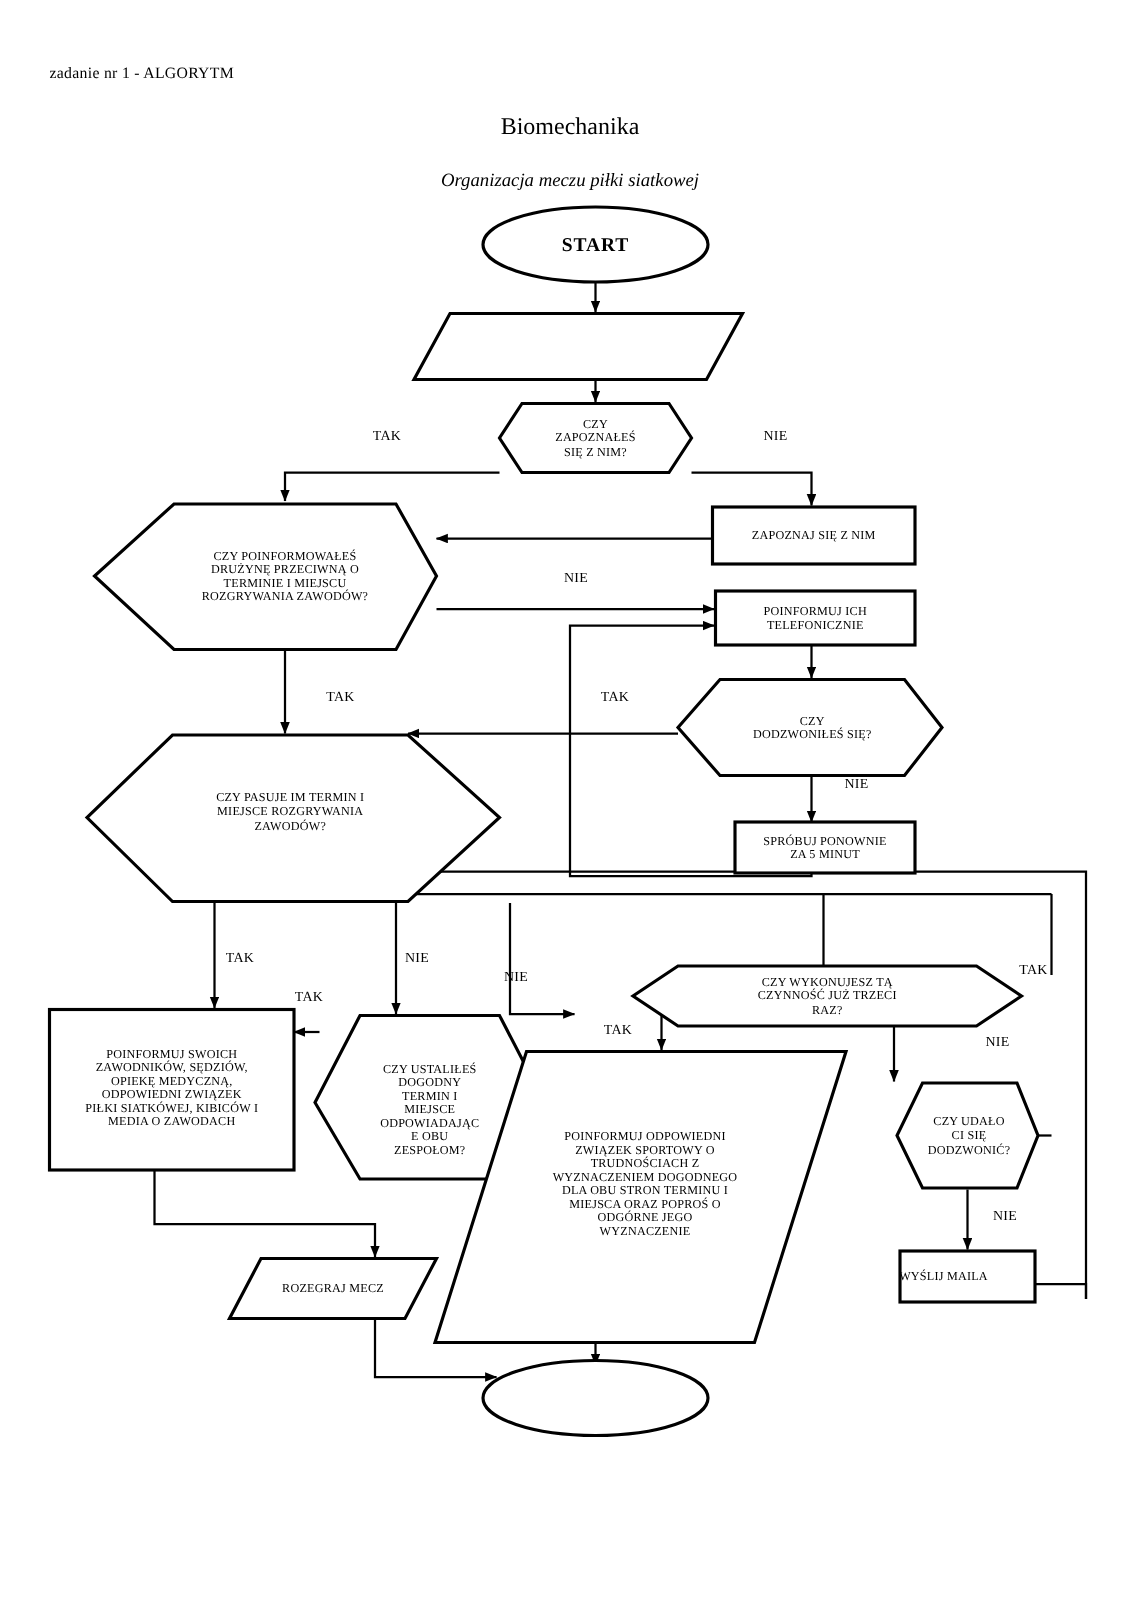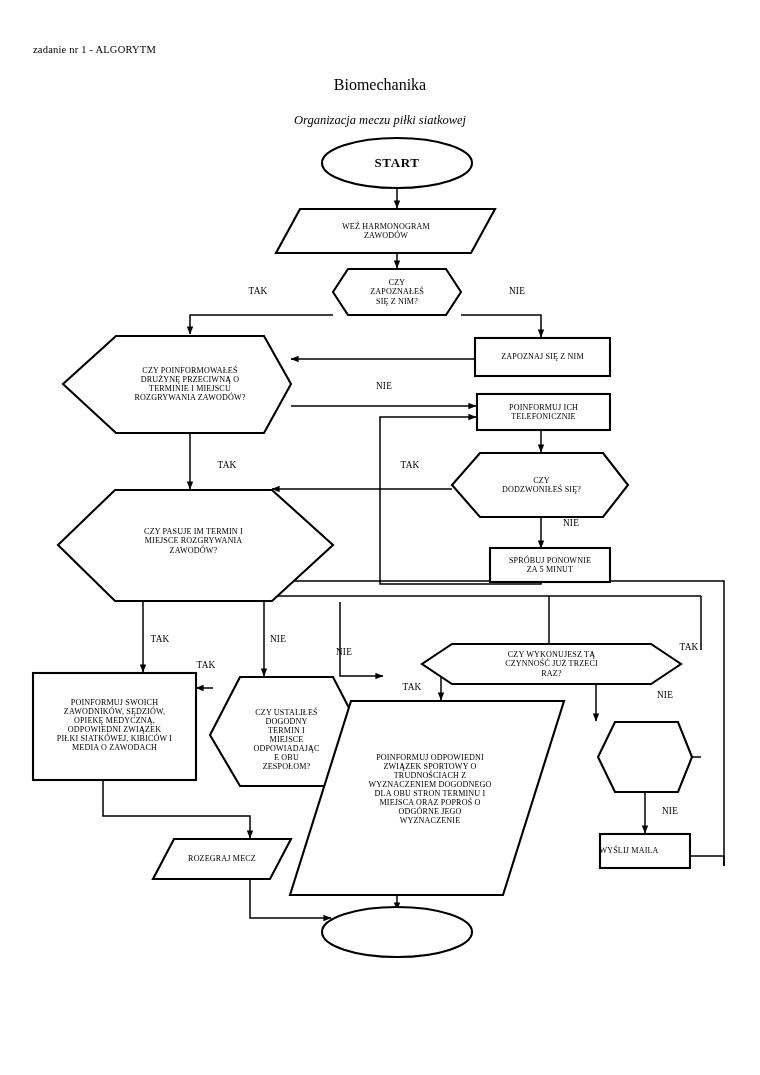--- a/index.html
+++ b/index.html
@@ -147,22 +147,20 @@
 
     <rect class="shape-thick" x="600" y="834" width="90" height="34"></rect>
 
     <polygon class="shape-thick" points="174,839 291,839 270,879 153,879"></polygon>
 
     <ellipse class="shape-thick" cx="397" cy="932" rx="75" ry="25"></ellipse>
   </svg>
 
   <div class="lbl box terminal-text" style="left:322px;top:138px;width:150px;height:50px;">START</div>
 
-  <div class="lbl box node-text" style="left:300px;top:209px;width:172px;height:44px;">WEŹ HARMONOGRAM
-ZAWODÓW</div>
 
   <div class="lbl box node-text" style="left:348px;top:269px;width:98px;height:46px;">CZY
 ZAPOZNAŁEŚ
 SIĘ Z NIM?</div>
 
   <div class="lbl box node-text" style="left:475px;top:338px;width:135px;height:38px;">ZAPOZNAJ SIĘ Z NIM</div>
 
   <div class="lbl box node-text" style="left:116px;top:348px;width:148px;height:72px;">CZY POINFORMOWAŁEŚ
 DRUŻYNĘ PRZECIWNĄ O
 TERMINIE I MIEJSCU
@@ -193,20 +191,23 @@
 TERMIN I
 MIEJSCE
 ODPOWIADAJĄC
 E OBU
 ZESPOŁOM?</div>
 
   <div class="lbl box node-text" style="left:452px;top:642px;width:199px;height:44px;">CZY WYKONUJESZ TĄ
 CZYNNOŚĆ JUŻ TRZECI
 RAZ?</div>
 
+  <div class="lbl box node-text" style="left:604px;top:728px;width:84px;height:58px;">CZY UDAŁO
+CI SIĘ
+DODZWONIĆ?</div>
 
   <div class="lbl box node-text" style="left:335px;top:735px;width:190px;height:108px;">POINFORMUJ ODPOWIEDNI
 ZWIĄZEK SPORTOWY O
 TRUDNOŚCIACH  Z
 WYZNACZENIEM DOGODNEGO
 DLA OBU STRON TERMINU I
 MIEJSCA  ORAZ POPROŚ O
 ODGÓRNE  JEGO
 WYZNACZENIE</div>
 

